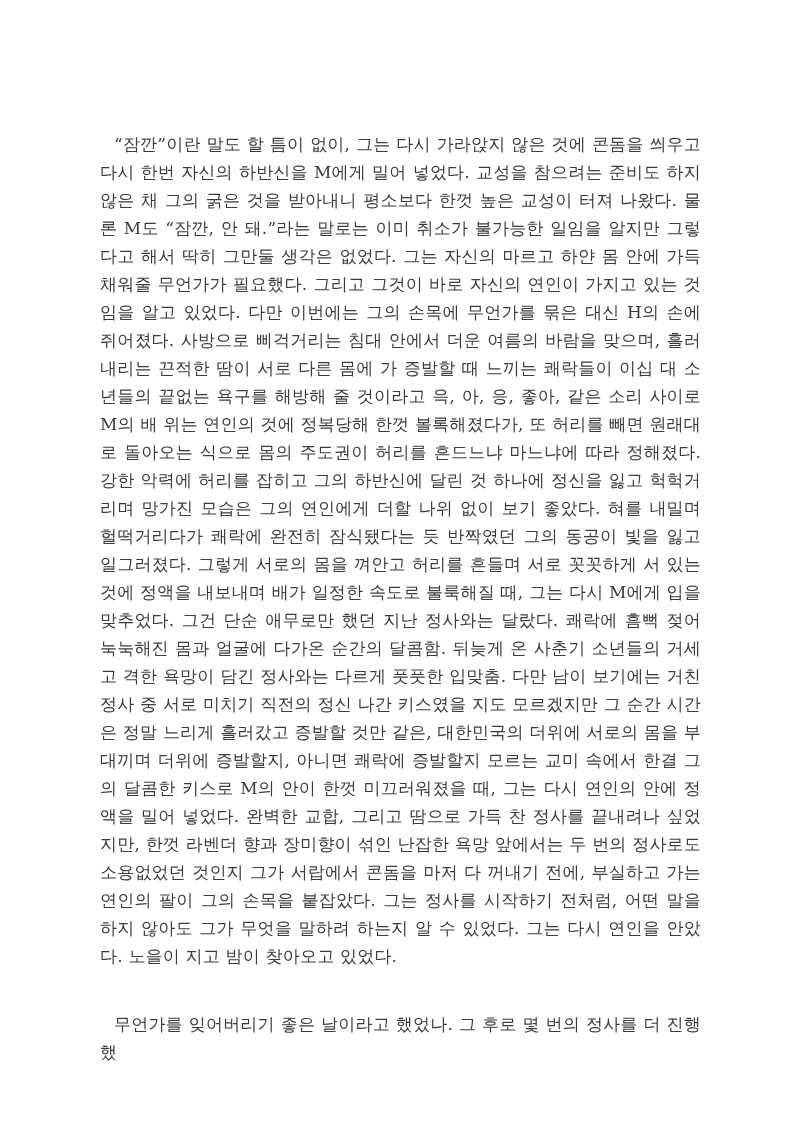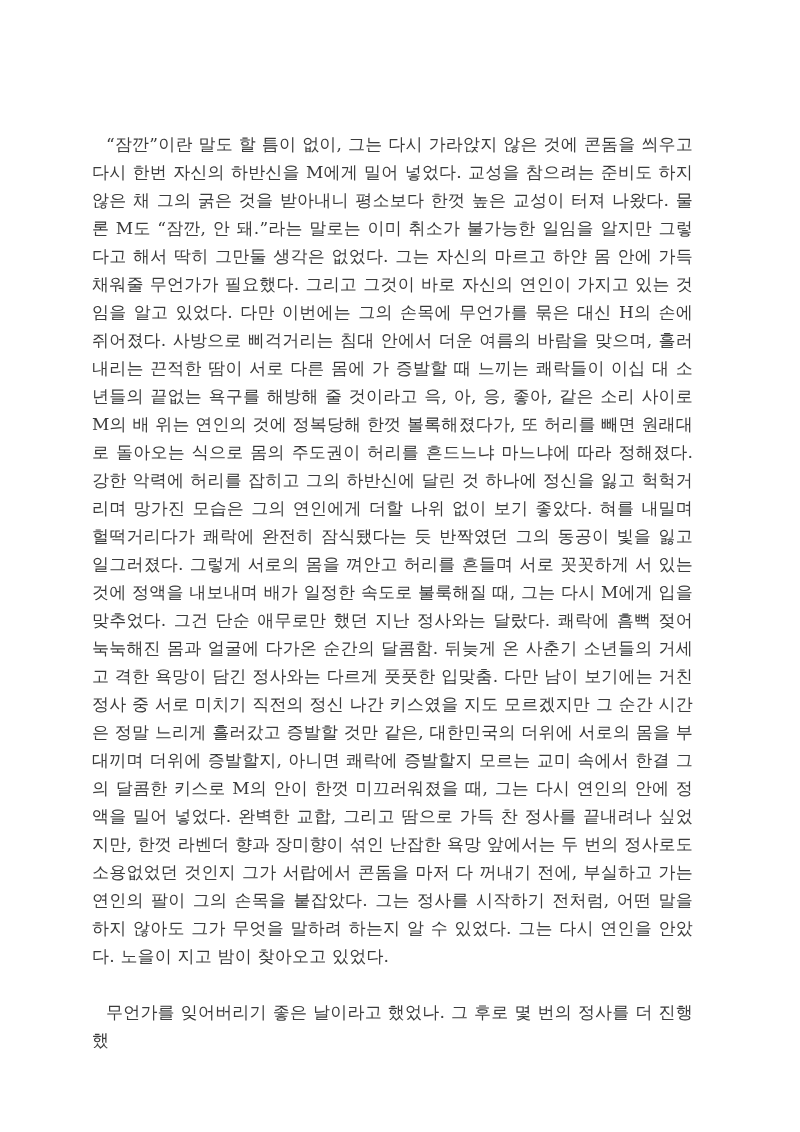--- a/index.html
+++ b/index.html
@@ -9,37 +9,37 @@
   }
   .page {
     position: relative;
     width: 800px;
     height: 1132px;
     background: #ffffff;
     overflow: hidden;
   }
   .text-block {
     position: absolute;
-    left: 92px;
+    left: 100px;
     top: 130px;
     width: 601px;
   }
   .para {
     margin: 0;
     font-family: "DejaVu Serif", "Liberation Serif", serif;
     font-size: 17px;
     line-height: 28px;
     color: #3b3b3b;
     text-align: justify;
     word-break: break-all;
     text-indent: 14px;
     letter-spacing: 0.2px;
   }
   .para + .para {
-    margin-top: 28px;
+    margin-top: 40px;
   }
 </style>
 </head>
 <body>
 
 <div class="page">
   <div class="text-block">
     <p class="para">“잠깐”이란 말도 할 틈이 없이, 그는 다시 가라앉지 않은 것에 콘돔을 씌우고 다시 한번 자신의 하반신을 M에게 밀어 넣었다. 교성을 참으려는 준비도 하지 않은 채 그의 굵은 것을 받아내니 평소보다 한껏 높은 교성이 터져 나왔다. 물론 M도 “잠깐, 안 돼.”라는 말로는 이미 취소가 불가능한 일임을 알지만 그렇다고 해서 딱히 그만둘 생각은 없었다. 그는 자신의 마르고 하얀 몸 안에 가득 채워줄 무언가가 필요했다. 그리고 그것이 바로 자신의 연인이 가지고 있는 것임을 알고 있었다. 다만 이번에는 그의 손목에 무언가를 묶은 대신 H의 손에 쥐어졌다. 사방으로 삐걱거리는 침대 안에서 더운 여름의 바람을 맞으며, 흘러내리는 끈적한 땀이 서로 다른 몸에 가 증발할 때 느끼는 쾌락들이 이십 대 소년들의 끝없는 욕구를 해방해 줄 것이라고 윽, 아, 응, 좋아, 같은 소리 사이로 M의 배 위는 연인의 것에 정복당해 한껏 볼록해졌다가, 또 허리를 빼면 원래대로 돌아오는 식으로 몸의 주도권이 허리를 흔드느냐 마느냐에 따라 정해졌다. 강한 악력에 허리를 잡히고 그의 하반신에 달린 것 하나에 정신을 잃고 헉헉거리며 망가진 모습은 그의 연인에게 더할 나위 없이 보기 좋았다. 혀를 내밀며 헐떡거리다가 쾌락에 완전히 잠식됐다는 듯 반짝였던 그의 동공이 빛을 잃고 일그러졌다. 그렇게 서로의 몸을 껴안고 허리를 흔들며 서로 꼿꼿하게 서 있는 것에 정액을 내보내며 배가 일정한 속도로 불룩해질 때, 그는 다시 M에게 입을 맞추었다. 그건 단순 애무로만 했던 지난 정사와는 달랐다. 쾌락에 흠뻑 젖어 눅눅해진 몸과 얼굴에 다가온 순간의 달콤함. 뒤늦게 온 사춘기 소년들의 거세고 격한 욕망이 담긴 정사와는 다르게 풋풋한 입맞춤. 다만 남이 보기에는 거친 정사 중 서로 미치기 직전의 정신 나간 키스였을 지도 모르겠지만 그 순간 시간은 정말 느리게 흘러갔고 증발할 것만 같은, 대한민국의 더위에 서로의 몸을 부대끼며 더위에 증발할지, 아니면 쾌락에 증발할지 모르는 교미 속에서 한결 그의 달콤한 키스로 M의 안이 한껏 미끄러워졌을 때, 그는 다시 연인의 안에 정액을 밀어 넣었다. 완벽한 교합, 그리고 땀으로 가득 찬 정사를 끝내려나 싶었지만, 한껏 라벤더 향과 장미향이 섞인 난잡한 욕망 앞에서는 두 번의 정사로도 소용없었던 것인지 그가 서랍에서 콘돔을 마저 다 꺼내기 전에, 부실하고 가는 연인의 팔이 그의 손목을 붙잡았다. 그는 정사를 시작하기 전처럼, 어떤 말을 하지 않아도 그가 무엇을 말하려 하는지 알 수 있었다. 그는 다시 연인을 안았다. 노을이 지고 밤이 찾아오고 있었다.</p>
     <p class="para">무언가를 잊어버리기 좋은 날이라고 했었나. 그 후로 몇 번의 정사를 더 진행했</p>
   </div>

